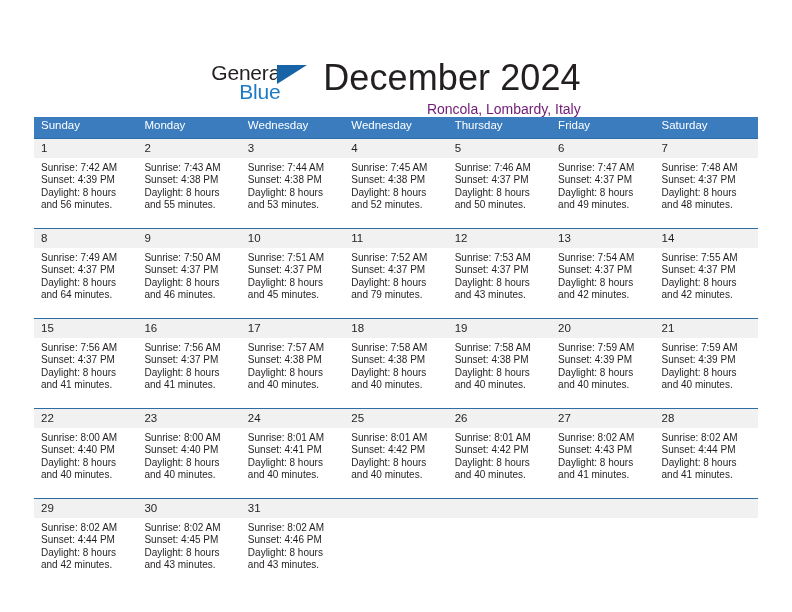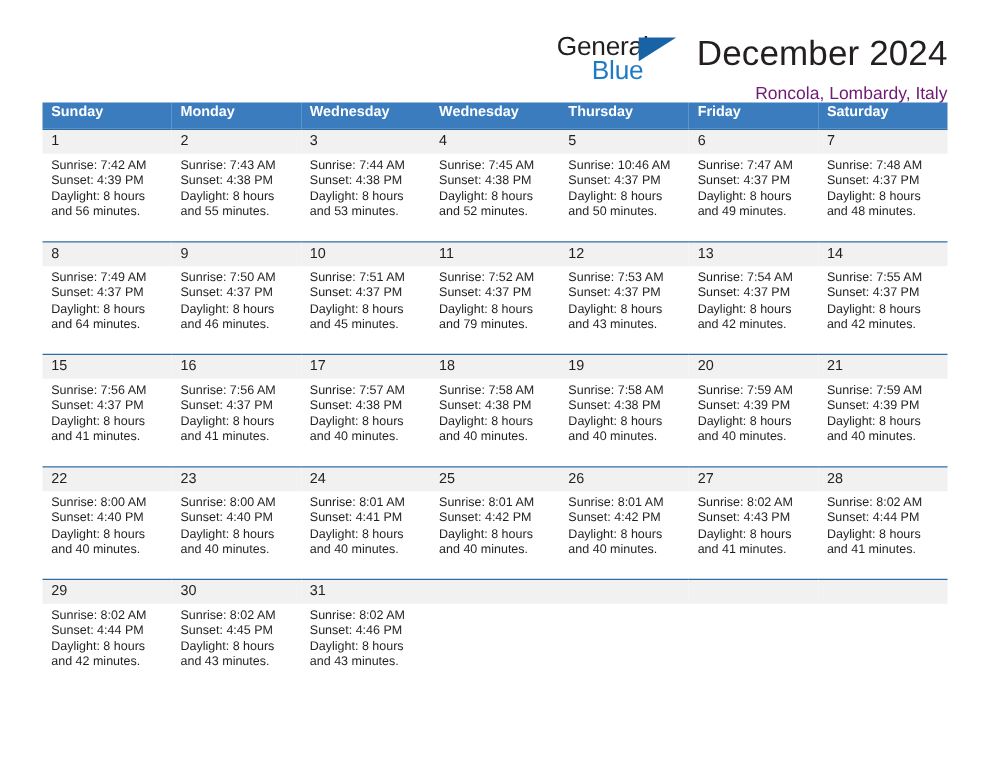--- a/index.html
+++ b/index.html
@@ -15,23 +15,24 @@
     width: 792px;
     height: 612px;
     padding: 0;
     background: #ffffff;
   }
 
   
   .header {
     display: flex;
     align-items: flex-start;
-    justify-content: flex-end;
+    justify-content: center;
     padding: 26px 34px 0 34px;
     height: 82px;
+    margin-top: 35px;
   }
   .logo {
     position: relative;
     width: 112px;
     height: 50px;
     flex: 0 0 auto;
   }
   .logo-general {
     font-size: 21px;
     color: #231f20;
@@ -52,21 +53,21 @@
     position: absolute;
     left: 66px;
     top: 4px;
     width: 0;
     height: 0;
     border-left: 30px solid #1763a5;
     border-bottom: 19px solid transparent;
   }
   .title-block { text-align: right; padding-top: 0; }
   .cal-title {
-    font-size: 28px;
+    font-size: 36px;
     font-weight: normal;
     color: #231f20;
     line-height: 34px;
     letter-spacing: 0.1px;
   }
   .cal-subtitle {
     font-size: 14px;
     color: #701a75;
     line-height: 20px;
     margin-top: 4px;
@@ -76,21 +77,21 @@
   .calendar {
     margin: 0 34px;
     width: 724px;
     border-collapse: collapse;
     table-layout: fixed;
   }
   .calendar th {
     background: #3a7cbe;
     color: #ffffff;
     font-size: 11.5px;
-    font-weight: bold;
+    font-weight: normal;
     text-align: left;
     padding: 1px 0 5px 7px;
     height: 21px;
     border: none;
   }
   .calendar td {
     vertical-align: top;
     padding: 0;
     border: none;
     border-top: 1px solid #2e6ca4;
@@ -180,21 +181,21 @@
             <div class="details">
               <div>Sunrise: 7:45 AM</div>
               <div>Sunset: 4:38 PM</div>
               <div>Daylight: 8 hours</div>
               <div>and 52 minutes.</div>
             </div>
           </td>
           <td>
             <div class="daynum">5</div>
             <div class="details">
-              <div>Sunrise: 10:46 AM</div>
+              <div>Sunrise: 7:46 AM</div>
               <div>Sunset: 4:37 PM</div>
               <div>Daylight: 8 hours</div>
               <div>and 50 minutes.</div>
             </div>
           </td>
           <td>
             <div class="daynum">6</div>
             <div class="details">
               <div>Sunrise: 7:47 AM</div>
               <div>Sunset: 4:37 PM</div>

